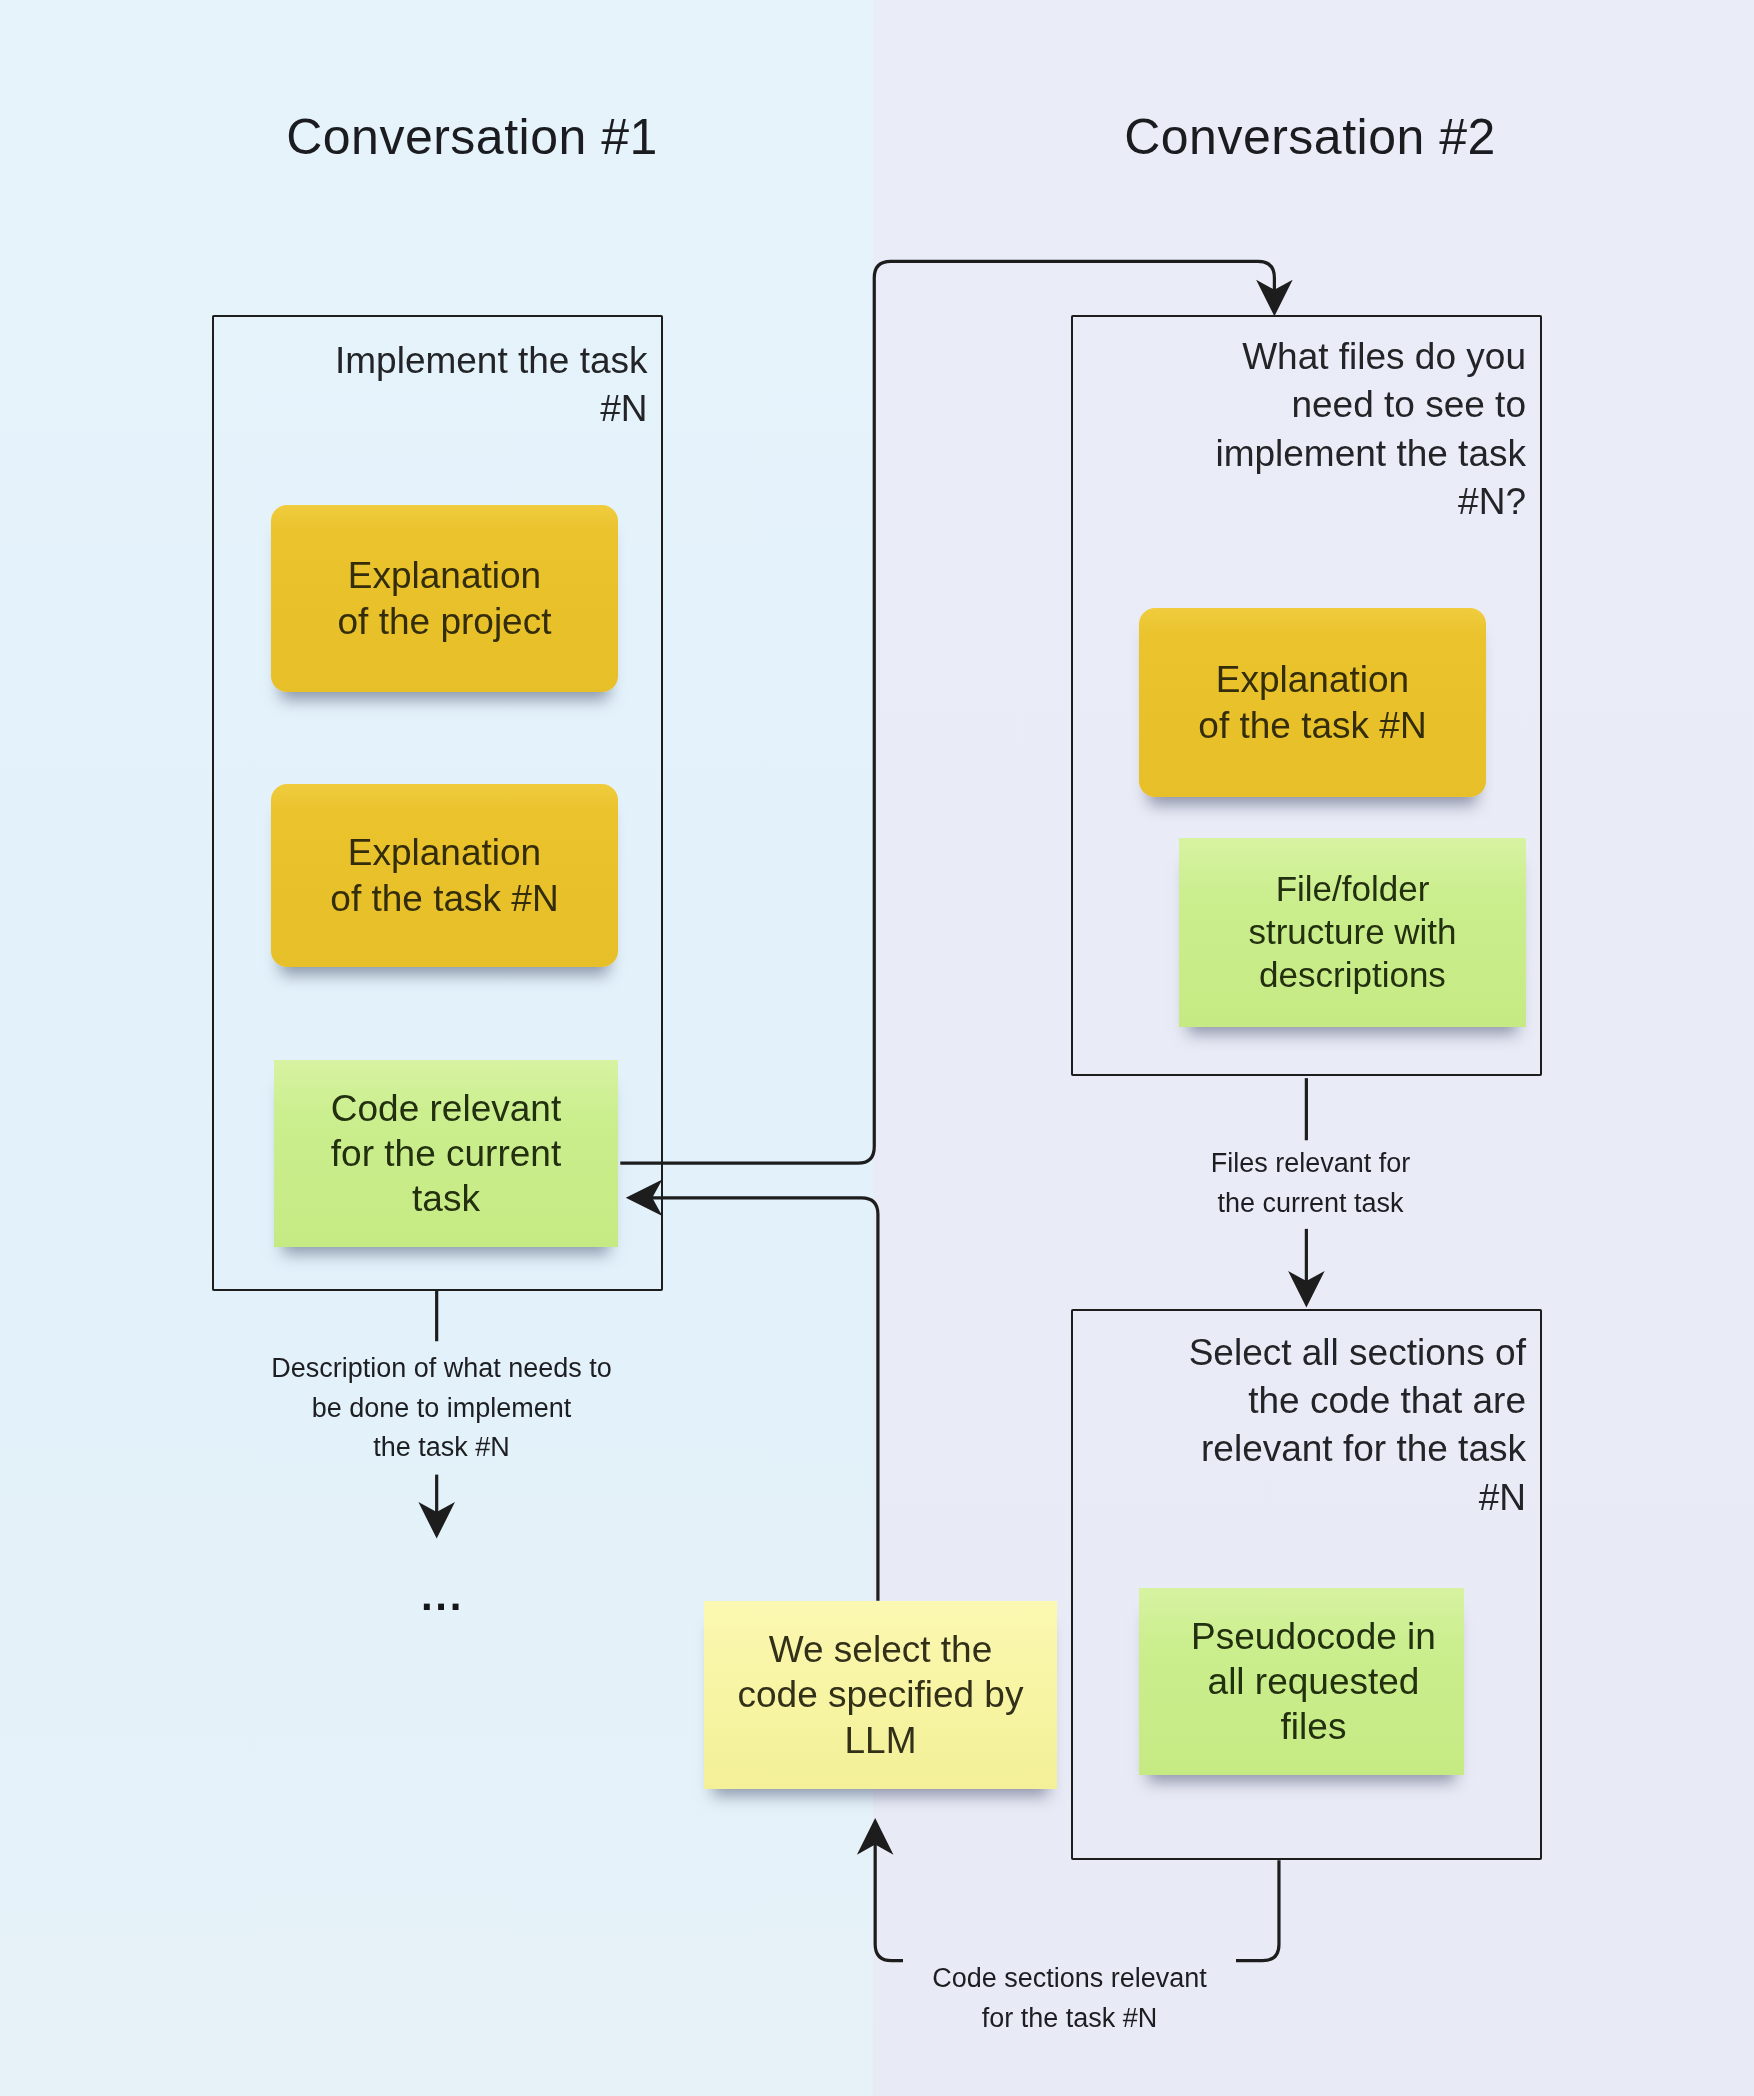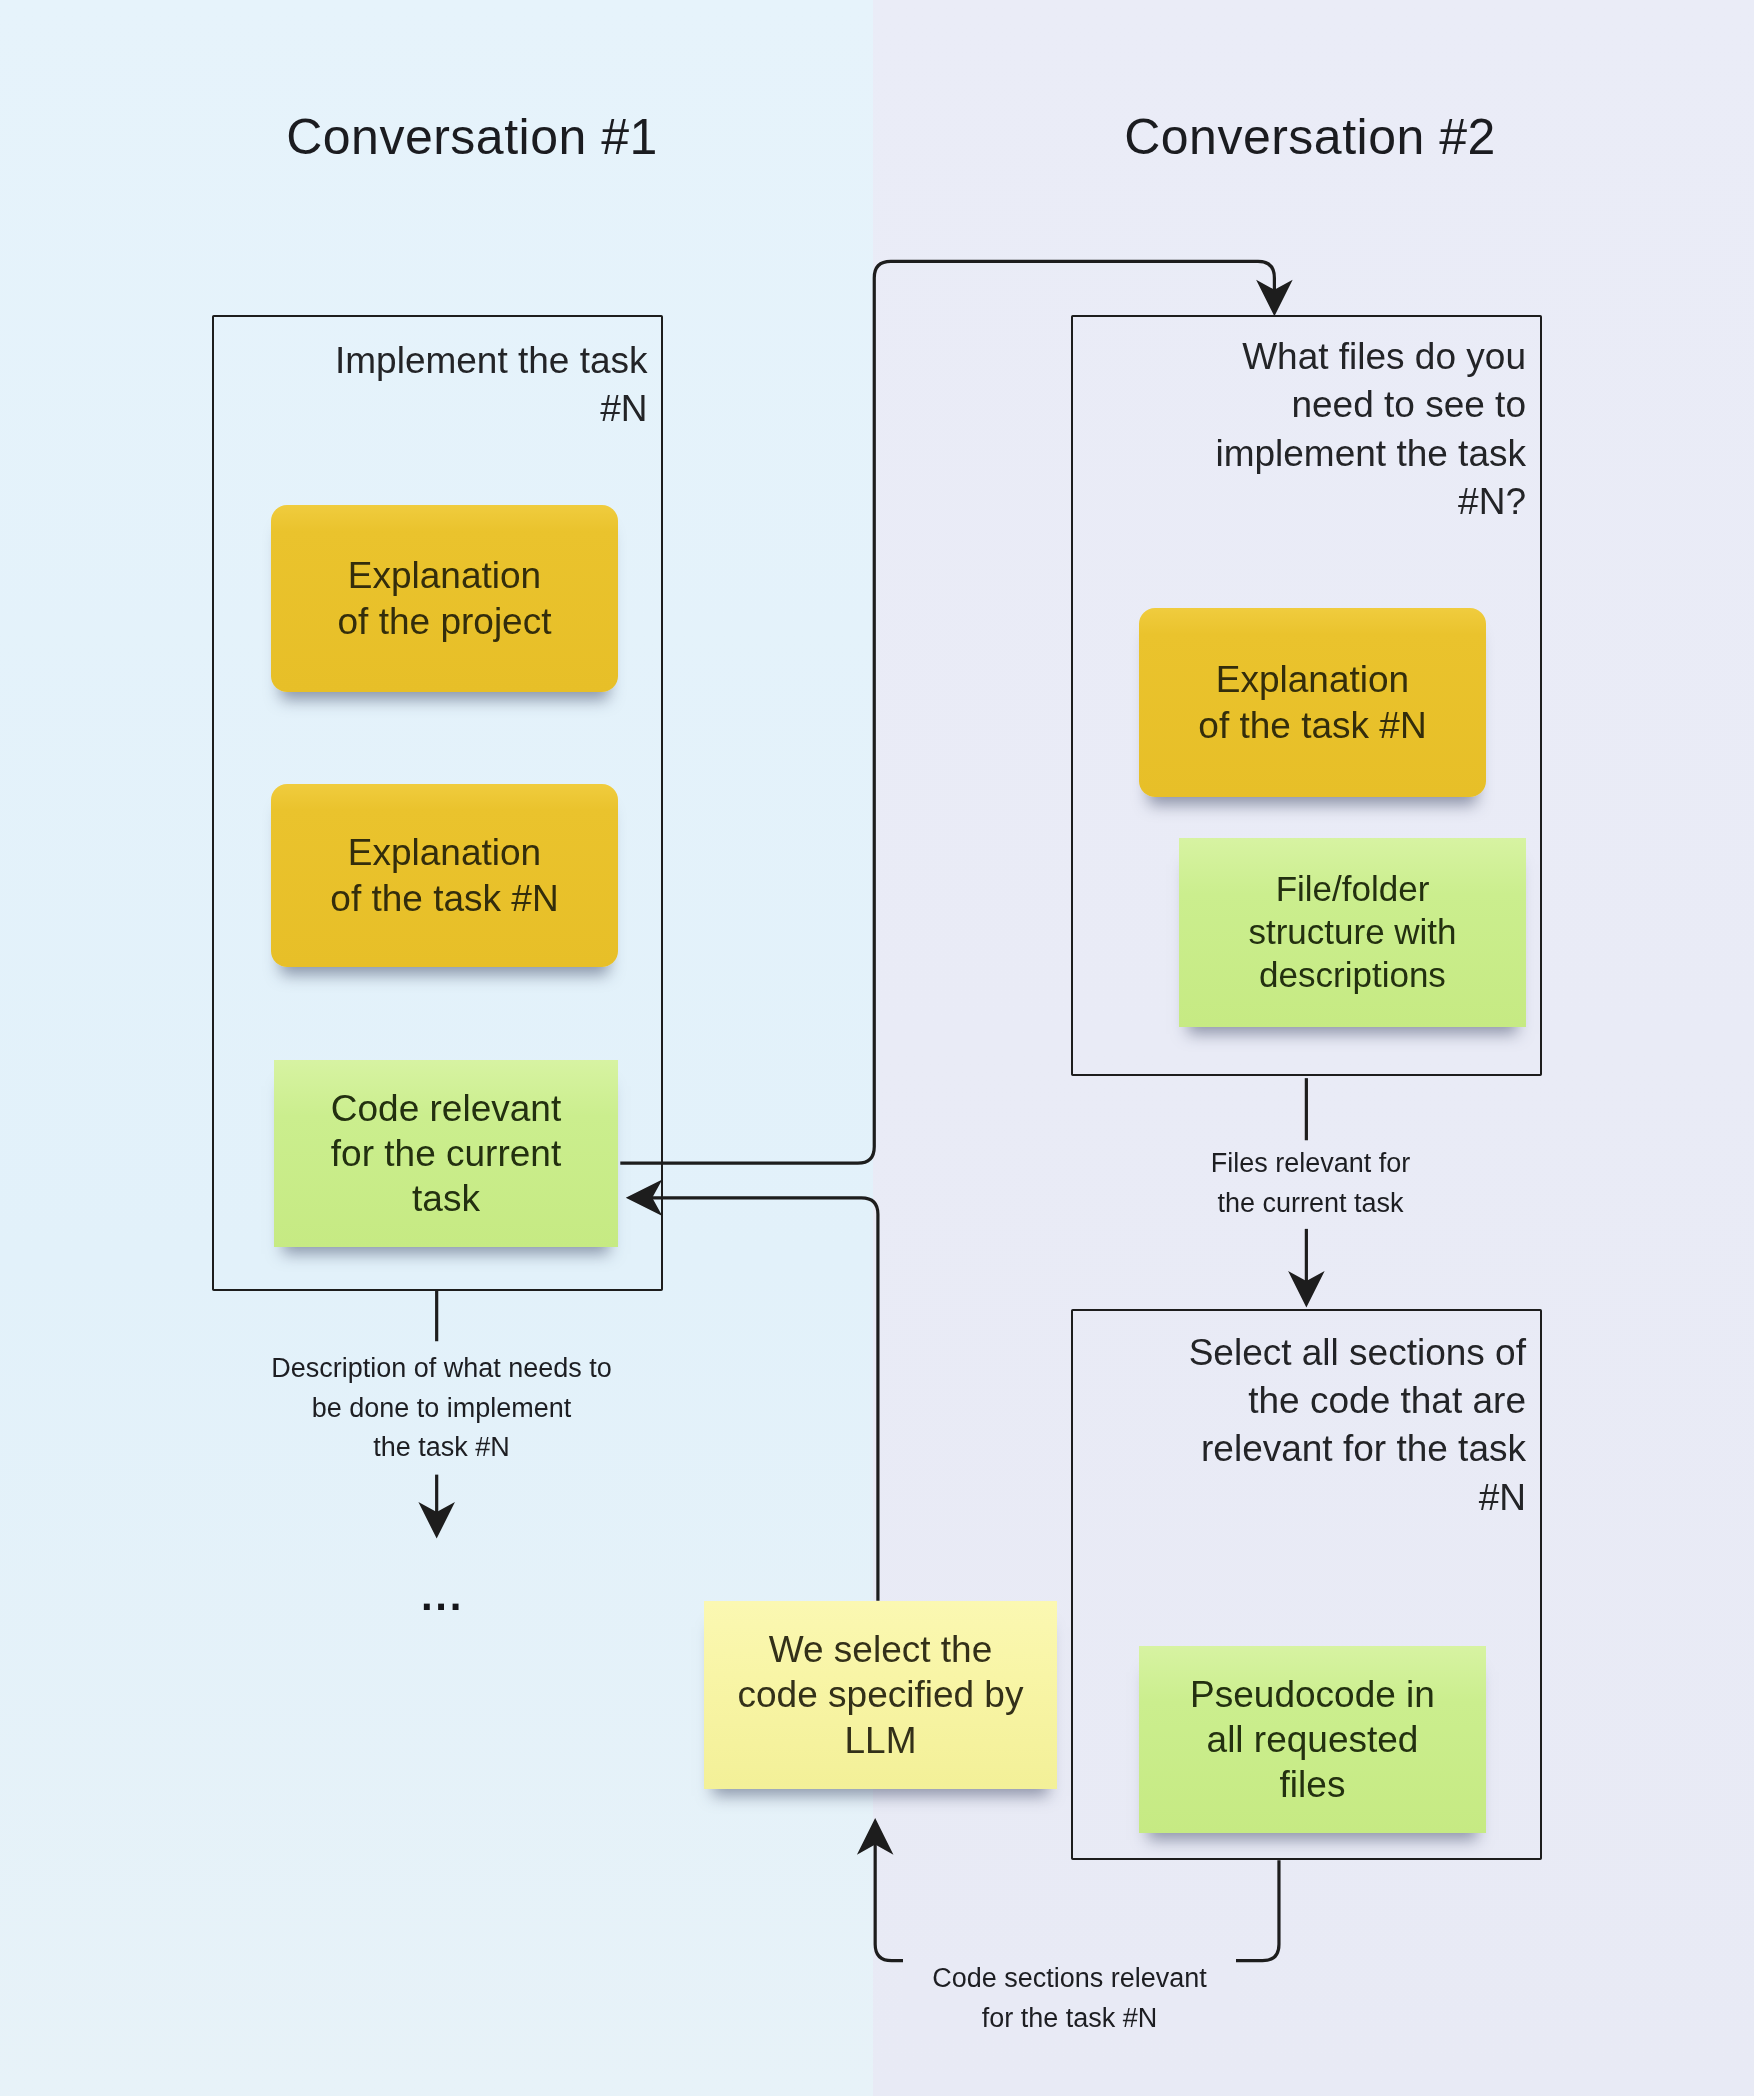--- a/index.html
+++ b/index.html
@@ -37,21 +37,21 @@
     box-shadow:0 16.4px 14.6px -9.1px rgba(55,65,95,.50);
   }
   .sticky.yellow{background:linear-gradient(180deg,#f0cc3e 0%,#eac32d 14%,#e7bf28 100%);color:#332d0c;border-radius:16px;}
   .sticky.green{background:linear-gradient(180deg,#d7f3a2 0%,#cbee8e 30%,#c6ea83 100%);color:#233010;}
   .sticky.pale{background:linear-gradient(180deg,#fbf8b2 0%,#f8f5a6 40%,#f3f098 100%);color:#333019;}
   #note-project{left:271px;top:505px;width:347px;height:187px;}
   #note-task-left{left:271px;top:784px;width:347px;height:183px;}
   #note-code-relevant{left:274px;top:1060px;width:344px;height:187px;}
   #note-task-right{left:1139px;top:608px;width:347px;height:189px;}
   #note-file-folder{left:1139px;top:838px;width:347px;height:189px;font-size:35px;margin-left:40px;}
-  #note-pseudocode{left:1139px;top:1646px;width:347px;height:187px;}
+  #note-pseudocode{left:1139px;top:1588px;width:301px;height:187px;padding-left:24px;}
   #note-we-select{left:704px;top:1601px;width:353px;height:188px;}
   .edge-label{
     position:absolute;text-align:center;font-size:27px;line-height:1.47;color:#1d1e22;
     white-space:pre-line;
   }
   #label-description{left:213px;top:1349px;width:457px;}
   #label-files-relevant{left:1146px;top:1144px;width:329px;}
   #label-code-sections{left:903px;top:1959px;width:333px;background:#e8eaf5;}
   #ellipsis{
     position:absolute;left:397px;top:1572px;width:91px;text-align:center;

